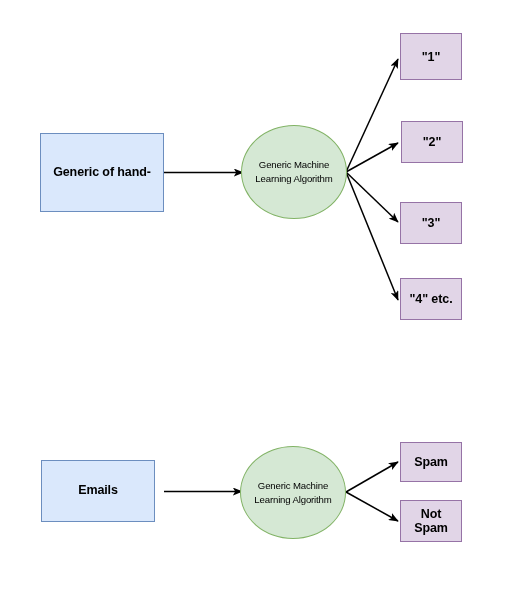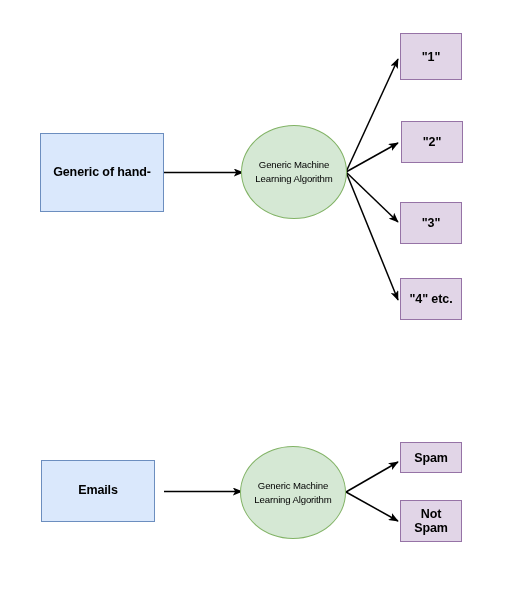--- a/index.html
+++ b/index.html
@@ -116,19 +116,19 @@
   </div>
 </div>
 
 <div class="node circle-node" style="left:240px; top:446px; width:106px; height:93px;">
   <div>
     <span>Generic Machine</span>
     <span>Learning Algorithm</span>
   </div>
 </div>
 
-<div class="node box-output" style="left:400px; top:442px; width:62px; height:31px;">
+<div class="node box-output" style="left:400px; top:442px; width:62px; height:40px;">
   <span>Spam</span>
 </div>
 
 <div class="node box-output" style="left:400px; top:500px; width:62px; height:42px;justify-content:center;">
   <span>Not Spam</span>
 </div>
 
 </body></html>

